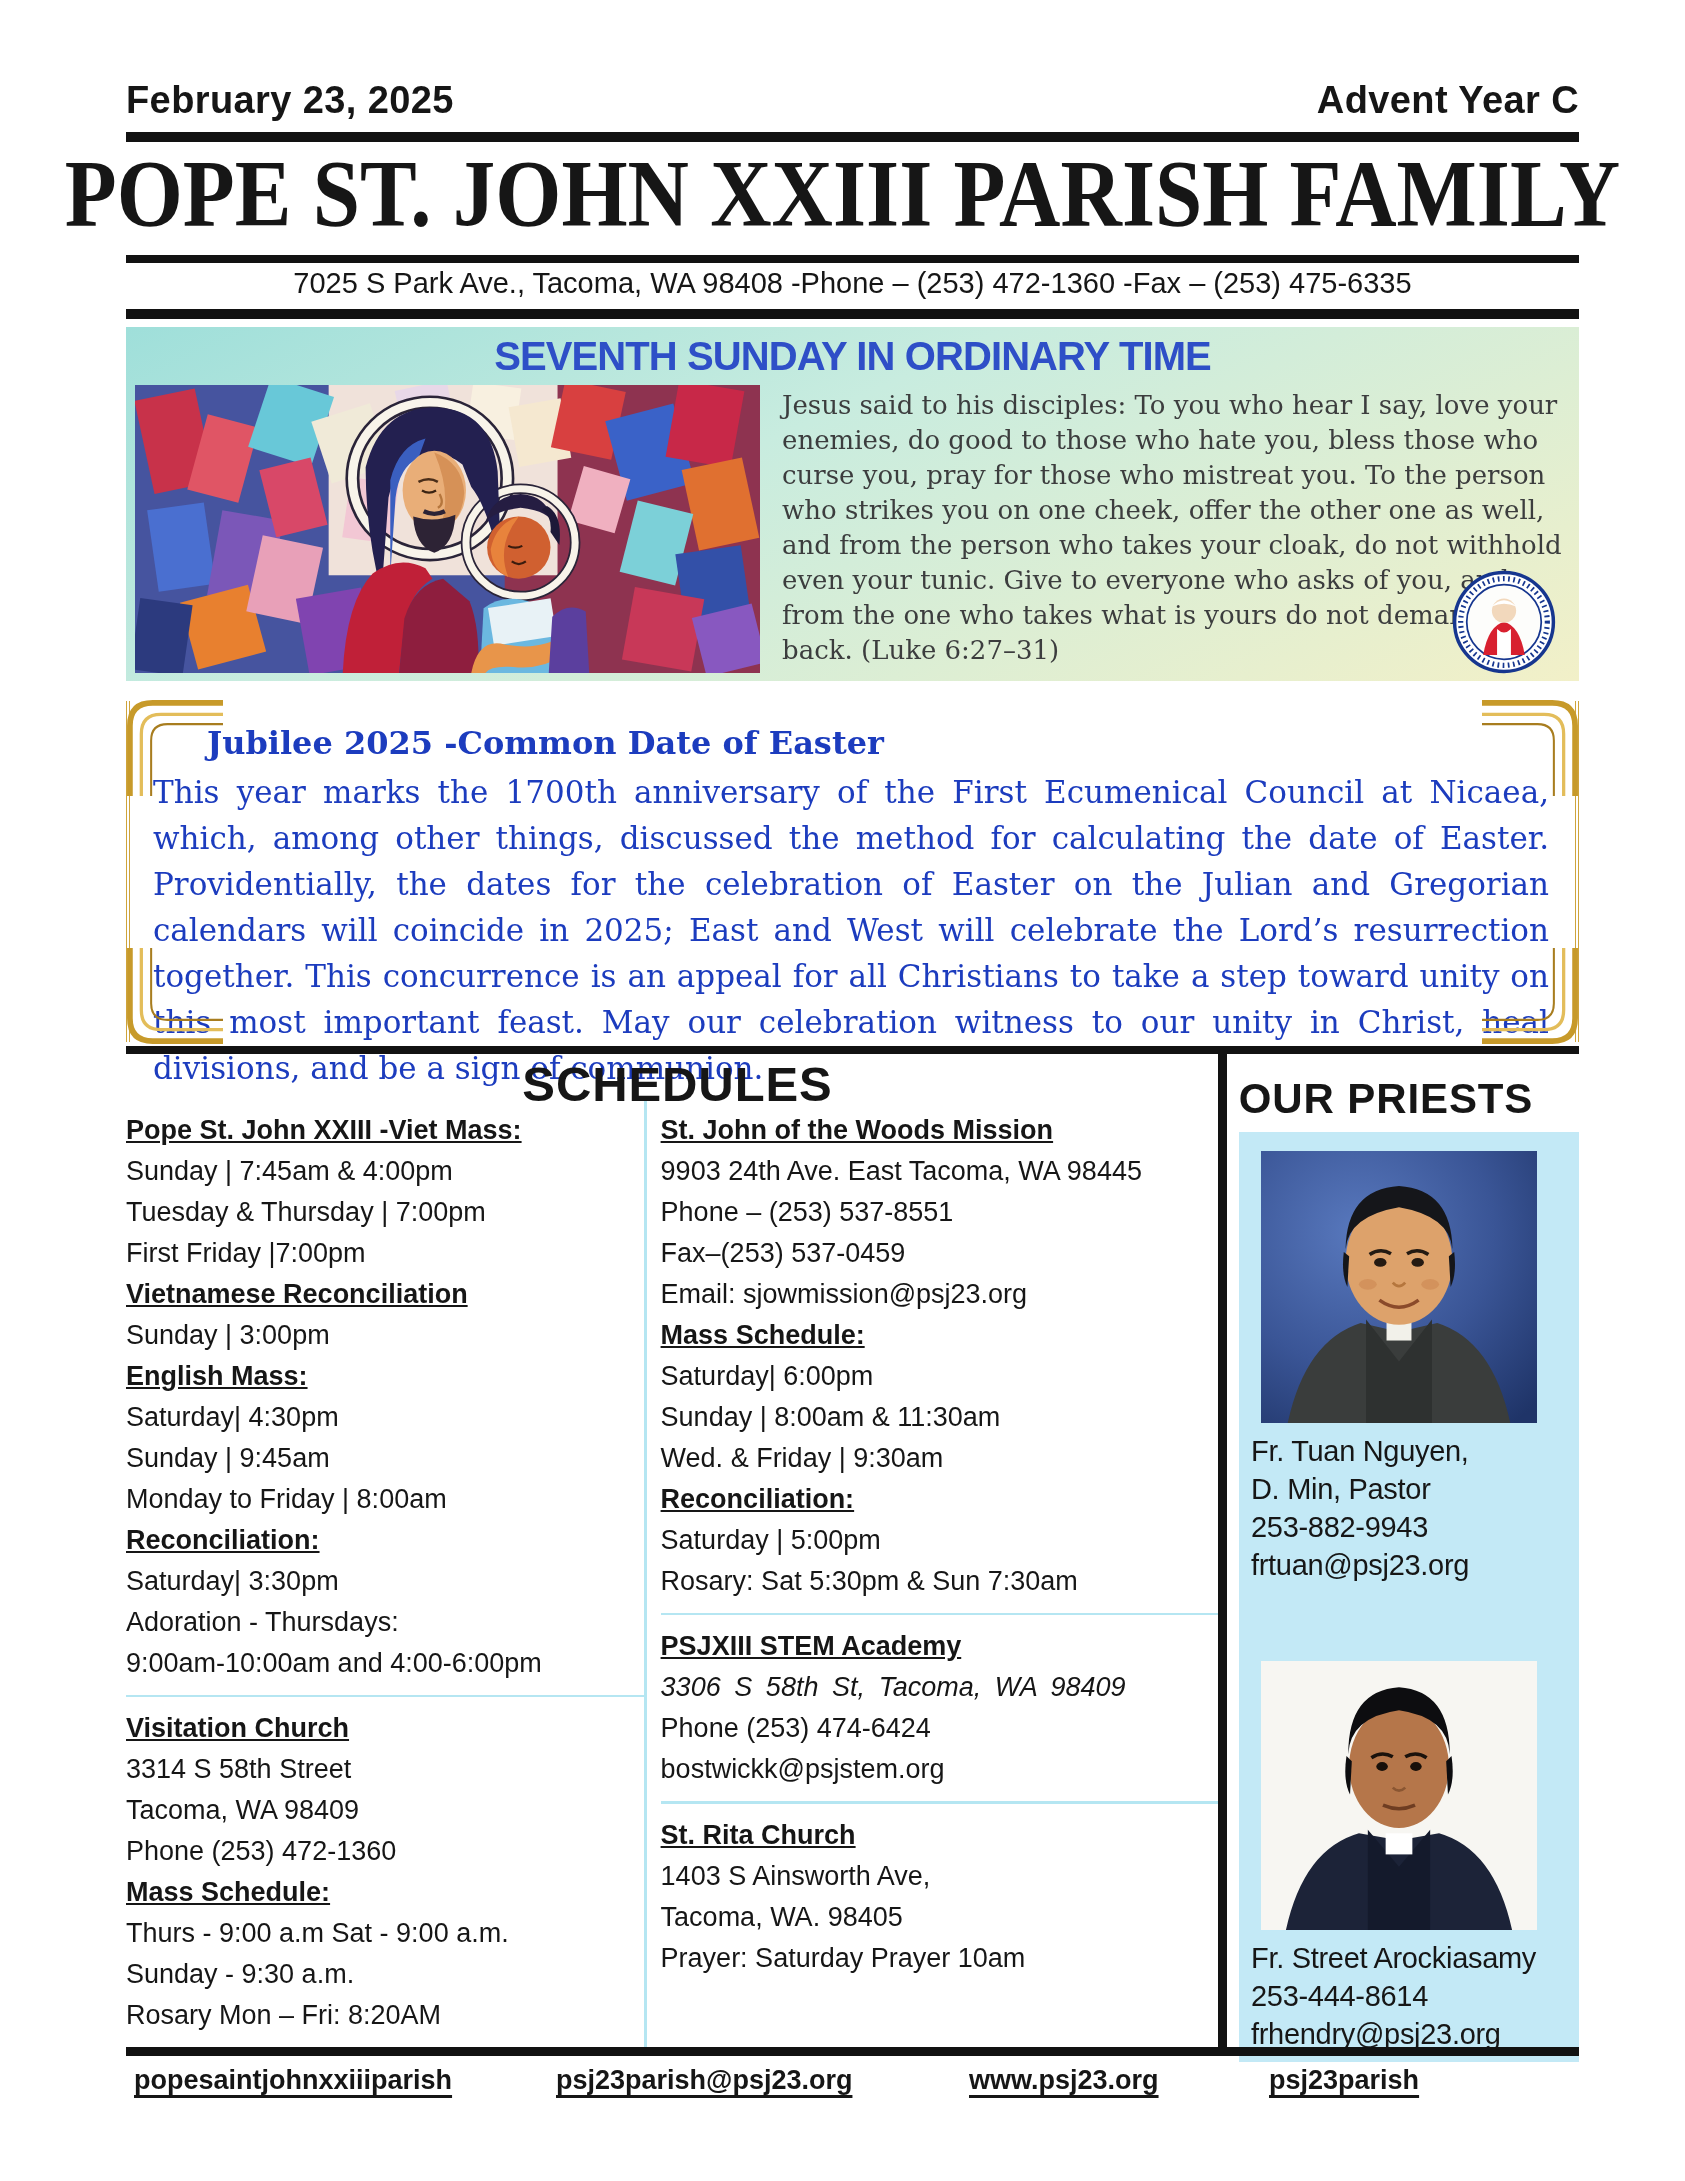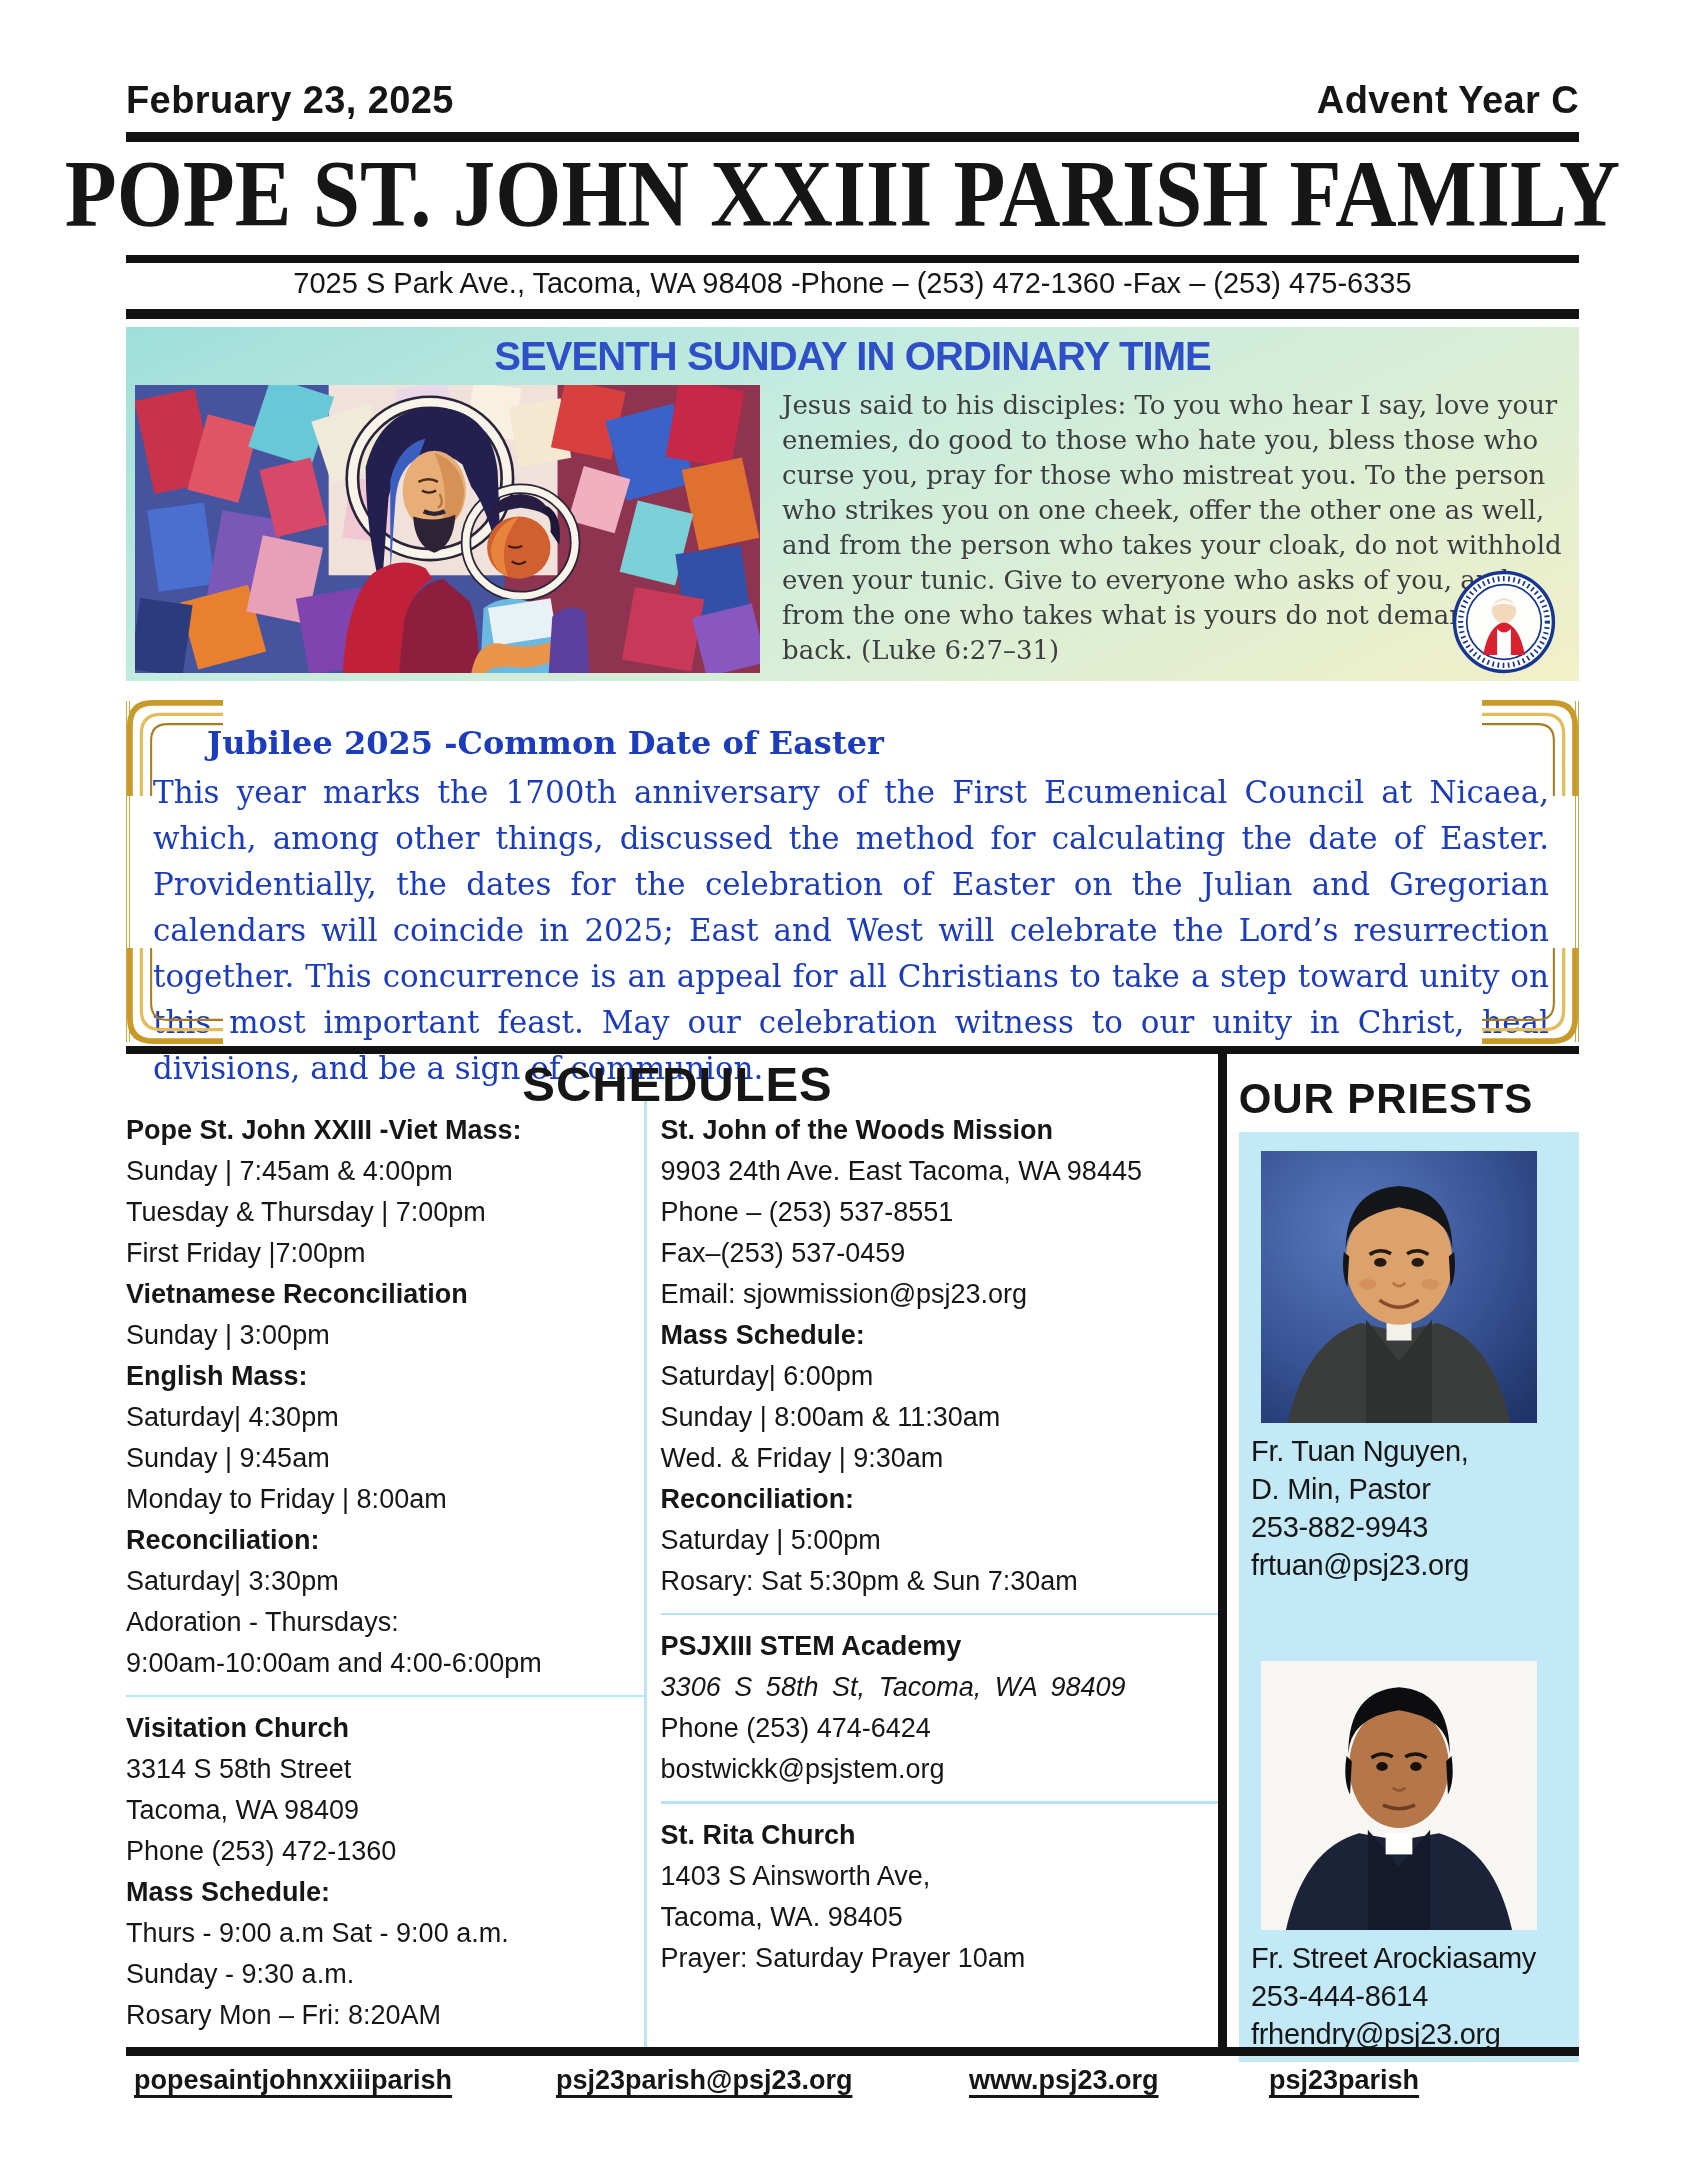--- a/index.html
+++ b/index.html
@@ -54,21 +54,21 @@
   #rule4{top:1046px;height:8px;}
   #columns{left:126px;top:1054px;width:1453px;height:993px;display:flex;}
   #schedules-heading{position:absolute;top:1.8px;left:0;width:1103px;text-align:center;
     font-size:49px;font-weight:800;letter-spacing:0.9px;}
   .col1{width:518px;padding-top:56px;}
   .vdiv-blue{width:2.6px;background:var(--divblue);margin-top:46px;}
   .col2{width:571px;padding:56px 0 0 14px;}
   .vdiv-black{width:9.7px;background:#121212;}
   .col3{flex:1;padding:0 0 0 11.4px;}
   .sl{font-size:27px;line-height:41px;white-space:nowrap;}
-  .sl.b{font-weight:bold;}
+  .sl.b{font-weight:bold;text-decoration:underline;}
   .sl.js{word-spacing:6.1px;font-style:italic;}
   .hdiv{height:2.6px;background:var(--divblue);margin:10.5px 0 11.4px 0;}
   
   #priests-heading{font-size:42px;font-weight:800;padding-top:21px;letter-spacing:0.9px;}
   #priests-box{margin-top:8.8px;background:var(--lightblue);height:930px;padding:19.3px 12.3px 0 12.3px;}
   .priest-photo{display:block;width:276px;height:272px;margin-left:10.5px;}
   .priest-photo.second{height:269px;margin-top:77px;}
   .pline{font-size:29px;line-height:38px;letter-spacing:-0.3px;white-space:nowrap;}
   .pblock{margin-top:8.8px;}
   

